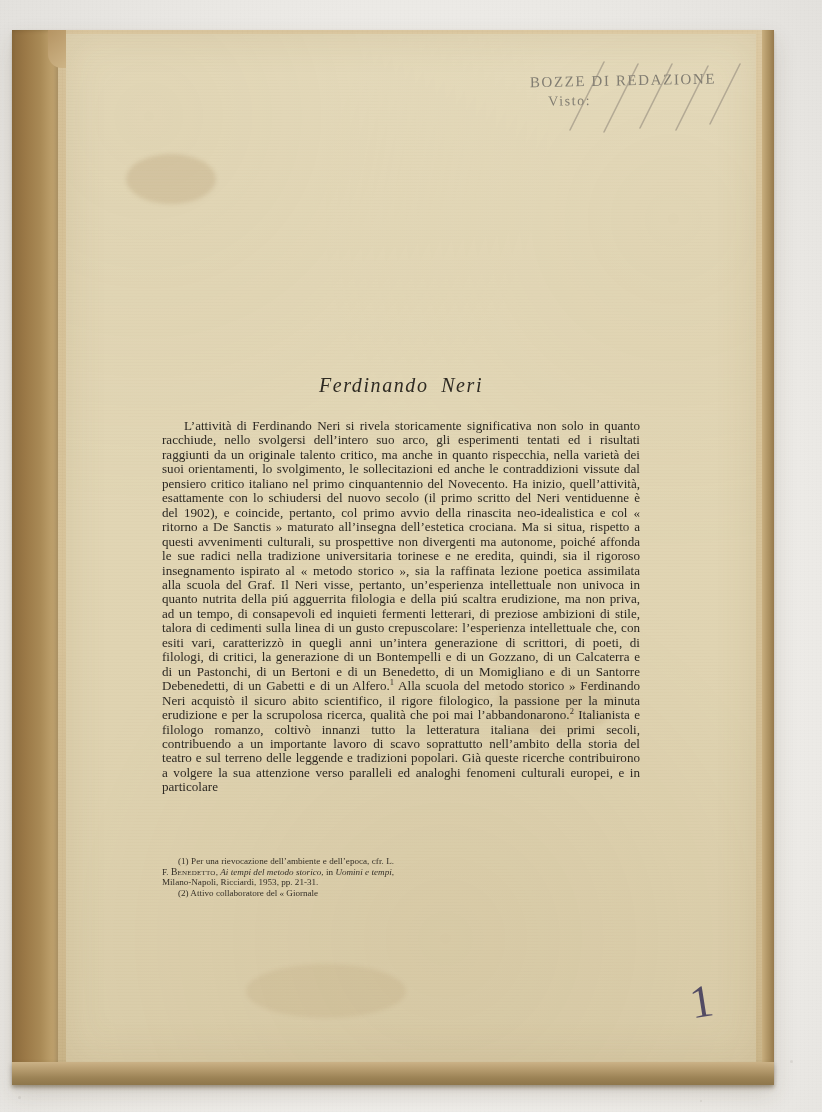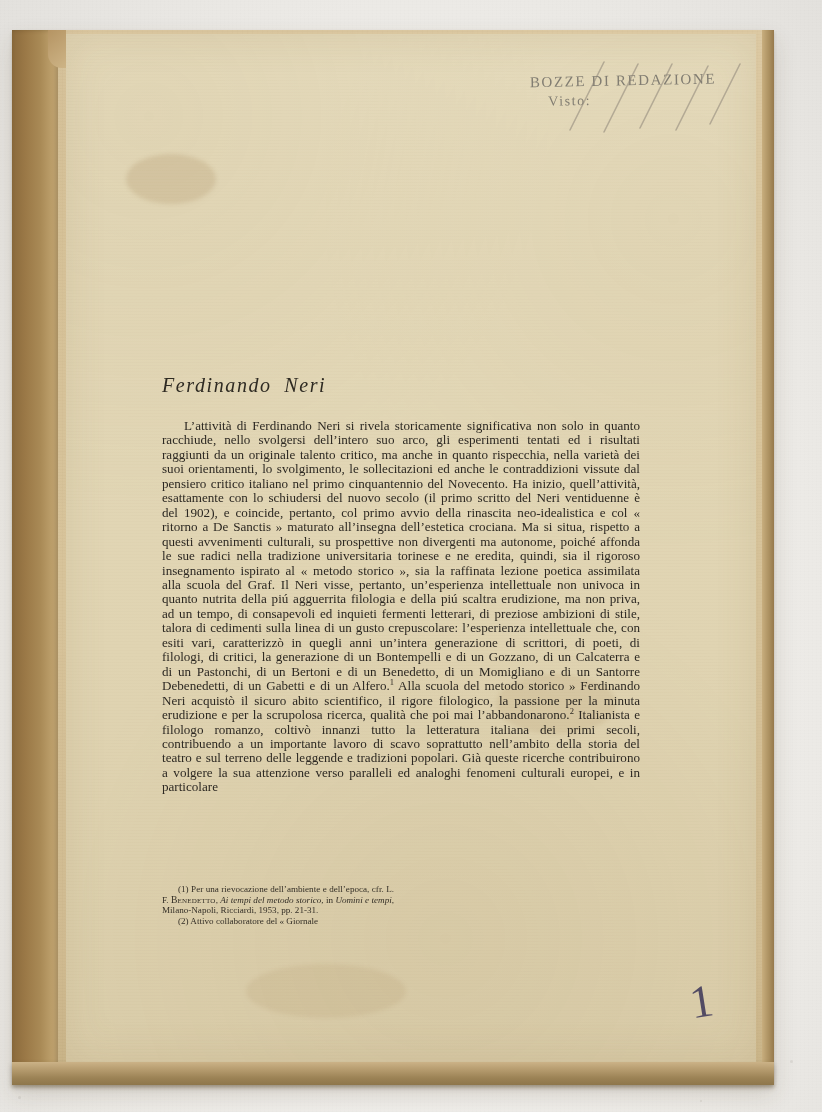--- a/index.html
+++ b/index.html
@@ -160,21 +160,21 @@
     height: 80px;
     pointer-events: none;
   }
 
   
   .title {
     position: absolute;
     left: 162px;
     top: 374px;
     width: 478px;
-    text-align: left;
+    text-align: center;
     font-style: italic;
     font-size: 20px;
     letter-spacing: 1.6px;
     color: #2e2a22;
     word-spacing: 6px;
   }
   .body {
     position: absolute;
     left: 162px;
     top: 419px;
@@ -190,21 +190,21 @@
   sup {
     font-size: 8.5px;
     vertical-align: super;
     line-height: 0;
   }
 
   
   .footnotes {
     position: absolute;
     left: 162px;
-    top: 884px;
+    top: 856px;
     width: 478px;
     display: flex;
     gap: 14px;
     color: #332e26;
     font-size: 9.1px;
     line-height: 10.7px;
   }
   .fn-col {
     width: 232px;
     text-align: justify;

